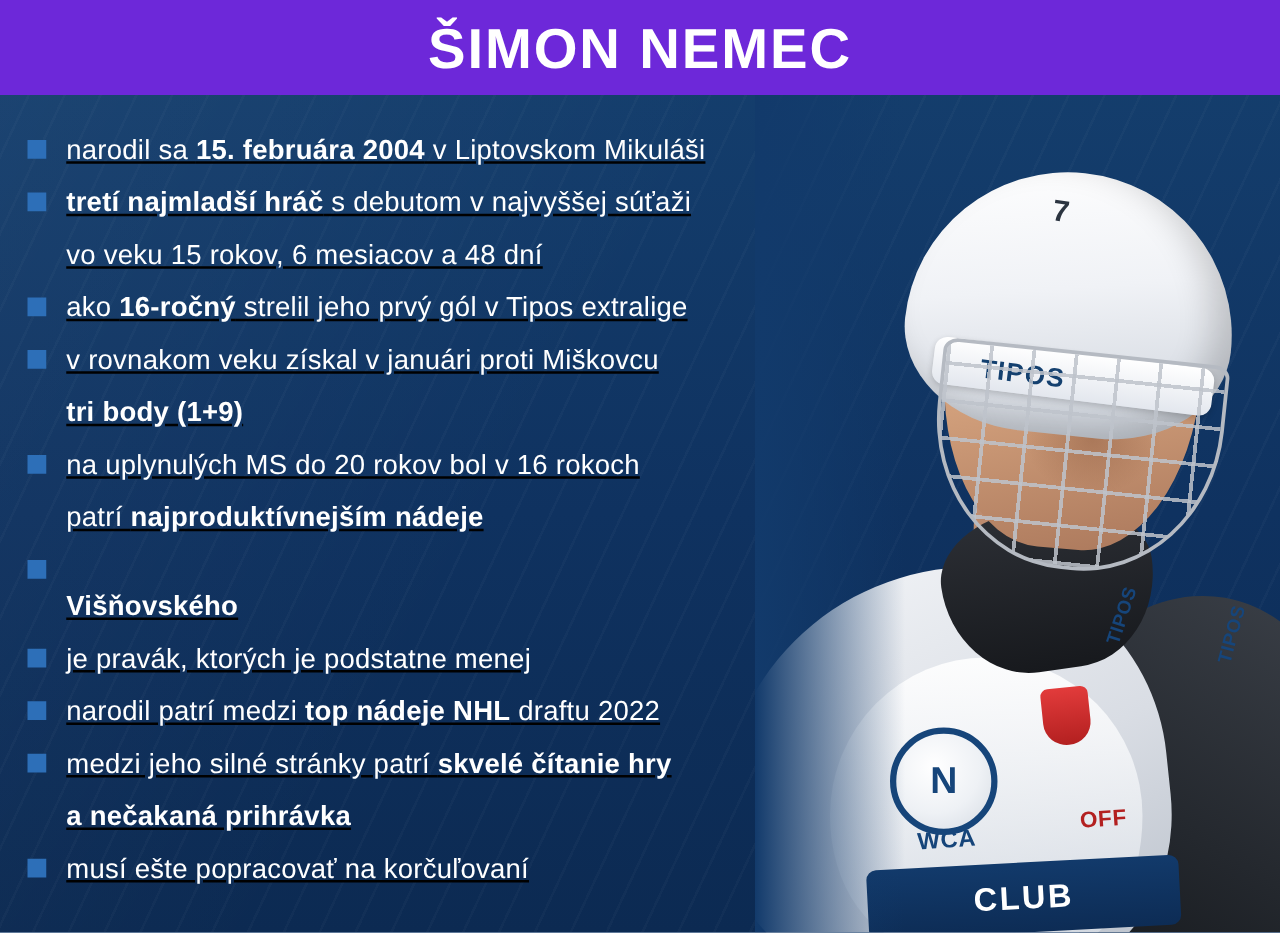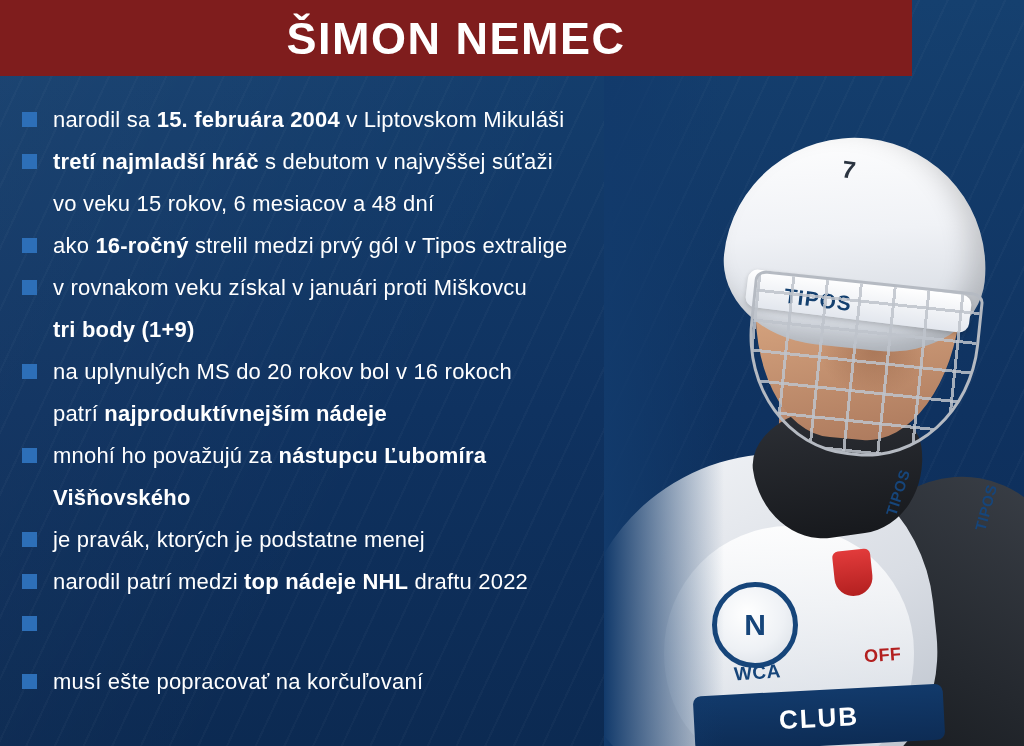--- a/index.html
+++ b/index.html
@@ -32,23 +32,23 @@
       115deg,
       rgba(255,255,255,0.022) 0px,
       rgba(255,255,255,0.022) 2px,
       rgba(0,0,0,0) 2px,
       rgba(0,0,0,0) 26px
     );
   }
   .header {
     position: absolute;
     top: 0; left: 0;
-    width: 912px;
+    width: 1024px;
     height: 76px;
-    background: #7f1d1d;
+    background: #6d28d9;
     display: flex;
     align-items: center;
     justify-content: center;
     z-index: 5;
   }
   .header-title {
     color: #ffffff;
     font-size: 45px;
     font-weight: bold;
     letter-spacing: 1.5px;
@@ -255,20 +255,21 @@
     background: linear-gradient(90deg, rgba(18,58,107,1) 0%, rgba(18,58,107,0) 100%);
   }
 
   .content {
     position: absolute;
     left: 0;
     top: 76px;
     width: 700px;
     padding: 24px 0 0 14px;
     z-index: 4;
+    text-decoration: underline;
   }
   .bullet-row {
     display: flex;
     align-items: flex-start;
     margin-bottom: 2px;
   }
   .bullet-marker {
     flex: 0 0 auto;
     width: 15px;
     height: 15px;
@@ -333,59 +334,60 @@
       <div class="bullet-row">
         <span class="bullet-marker"></span>
         <div class="bullet-text"><b>tretí najmladší hráč</b><span> s debutom v najvyššej súťaži</span></div>
       </div>
       <div class="bullet-row">
         <span class="bullet-marker empty"></span>
         <div class="bullet-text"><span>vo veku 15 rokov, 6 mesiacov a 48 dní</span></div>
       </div>
       <div class="bullet-row">
         <span class="bullet-marker"></span>
-        <div class="bullet-text"><span>ako </span><b>16-ročný</b><span> strelil medzi prvý gól v Tipos extralige</span></div>
+        <div class="bullet-text"><span>ako </span><b>16-ročný</b><span> strelil jeho prvý gól v Tipos extralige</span></div>
       </div>
       <div class="bullet-row">
         <span class="bullet-marker"></span>
         <div class="bullet-text"><span>v rovnakom veku získal v januári proti Miškovcu</span></div>
       </div>
       <div class="bullet-row">
         <span class="bullet-marker empty"></span>
         <div class="bullet-text"><b>tri body (1+9)</b></div>
       </div>
       <div class="bullet-row">
         <span class="bullet-marker"></span>
         <div class="bullet-text"><span>na uplynulých MS do 20 rokov bol v 16 rokoch</span></div>
       </div>
       <div class="bullet-row">
         <span class="bullet-marker empty"></span>
         <div class="bullet-text"><span>patrí </span><b>najproduktívnejším nádeje</b></div>
       </div>
       <div class="bullet-row">
         <span class="bullet-marker"></span>
-        <div class="bullet-text"><span>mnohí ho považujú za </span><b>nástupcu Ľubomíra</b></div>
       </div>
       <div class="bullet-row">
         <span class="bullet-marker empty"></span>
         <div class="bullet-text"><b>Višňovského</b></div>
       </div>
       <div class="bullet-row">
         <span class="bullet-marker"></span>
         <div class="bullet-text"><span>je pravák, ktorých je podstatne menej</span></div>
       </div>
       <div class="bullet-row">
         <span class="bullet-marker"></span>
         <div class="bullet-text"><span>narodil patrí medzi </span><b>top nádeje NHL</b><span> draftu 2022</span></div>
       </div>
       <div class="bullet-row">
         <span class="bullet-marker"></span>
-      </div>
-      <div class="bullet-row">
-        <span class="bullet-marker empty"></span>
+        <div class="bullet-text"><span>medzi jeho silné stránky patrí </span><b>skvelé čítanie hry</b></div>
+      </div>
+      <div class="bullet-row">
+        <span class="bullet-marker empty"></span>
+        <div class="bullet-text"><b>a nečakaná prihrávka</b></div>
       </div>
       <div class="bullet-row">
         <span class="bullet-marker"></span>
         <div class="bullet-text"><span>musí ešte popracovať na korčuľovaní</span></div>
       </div>
     </div>
 
 </div>
 
 </body></html>

